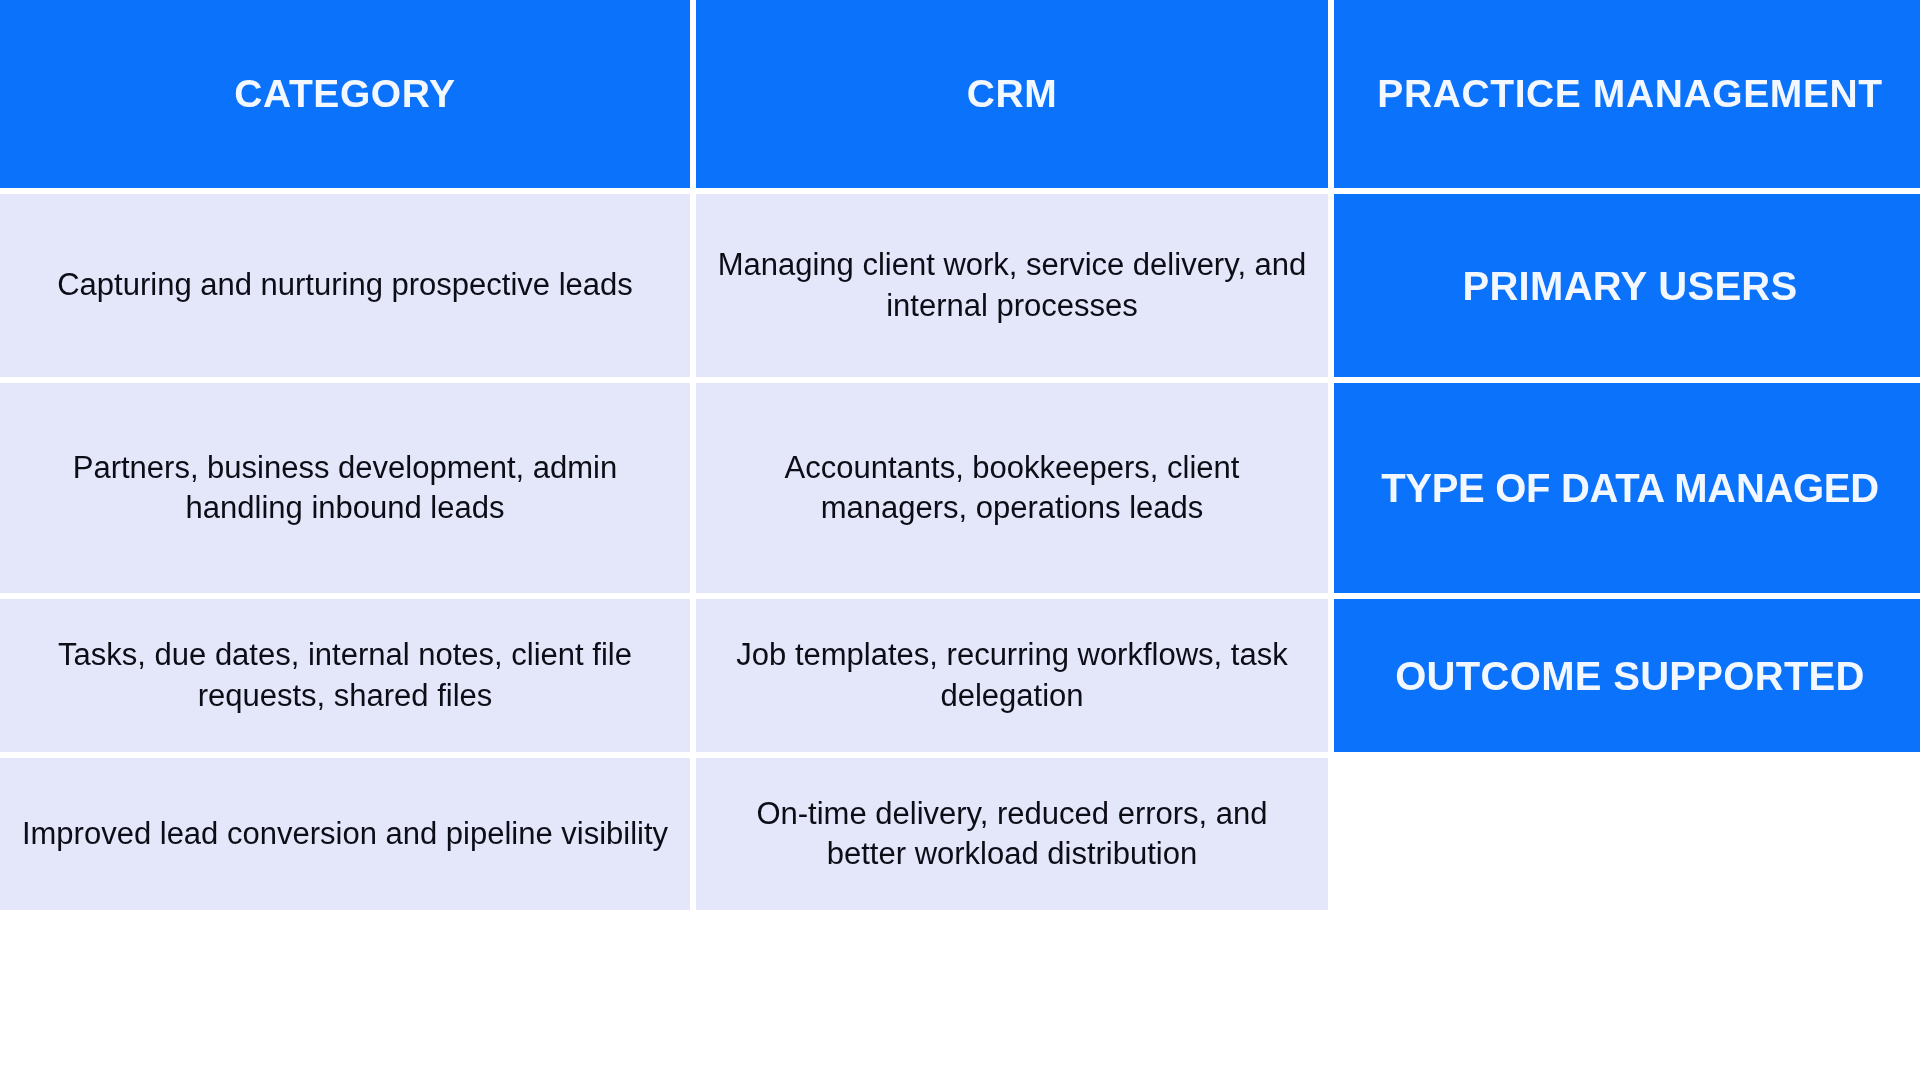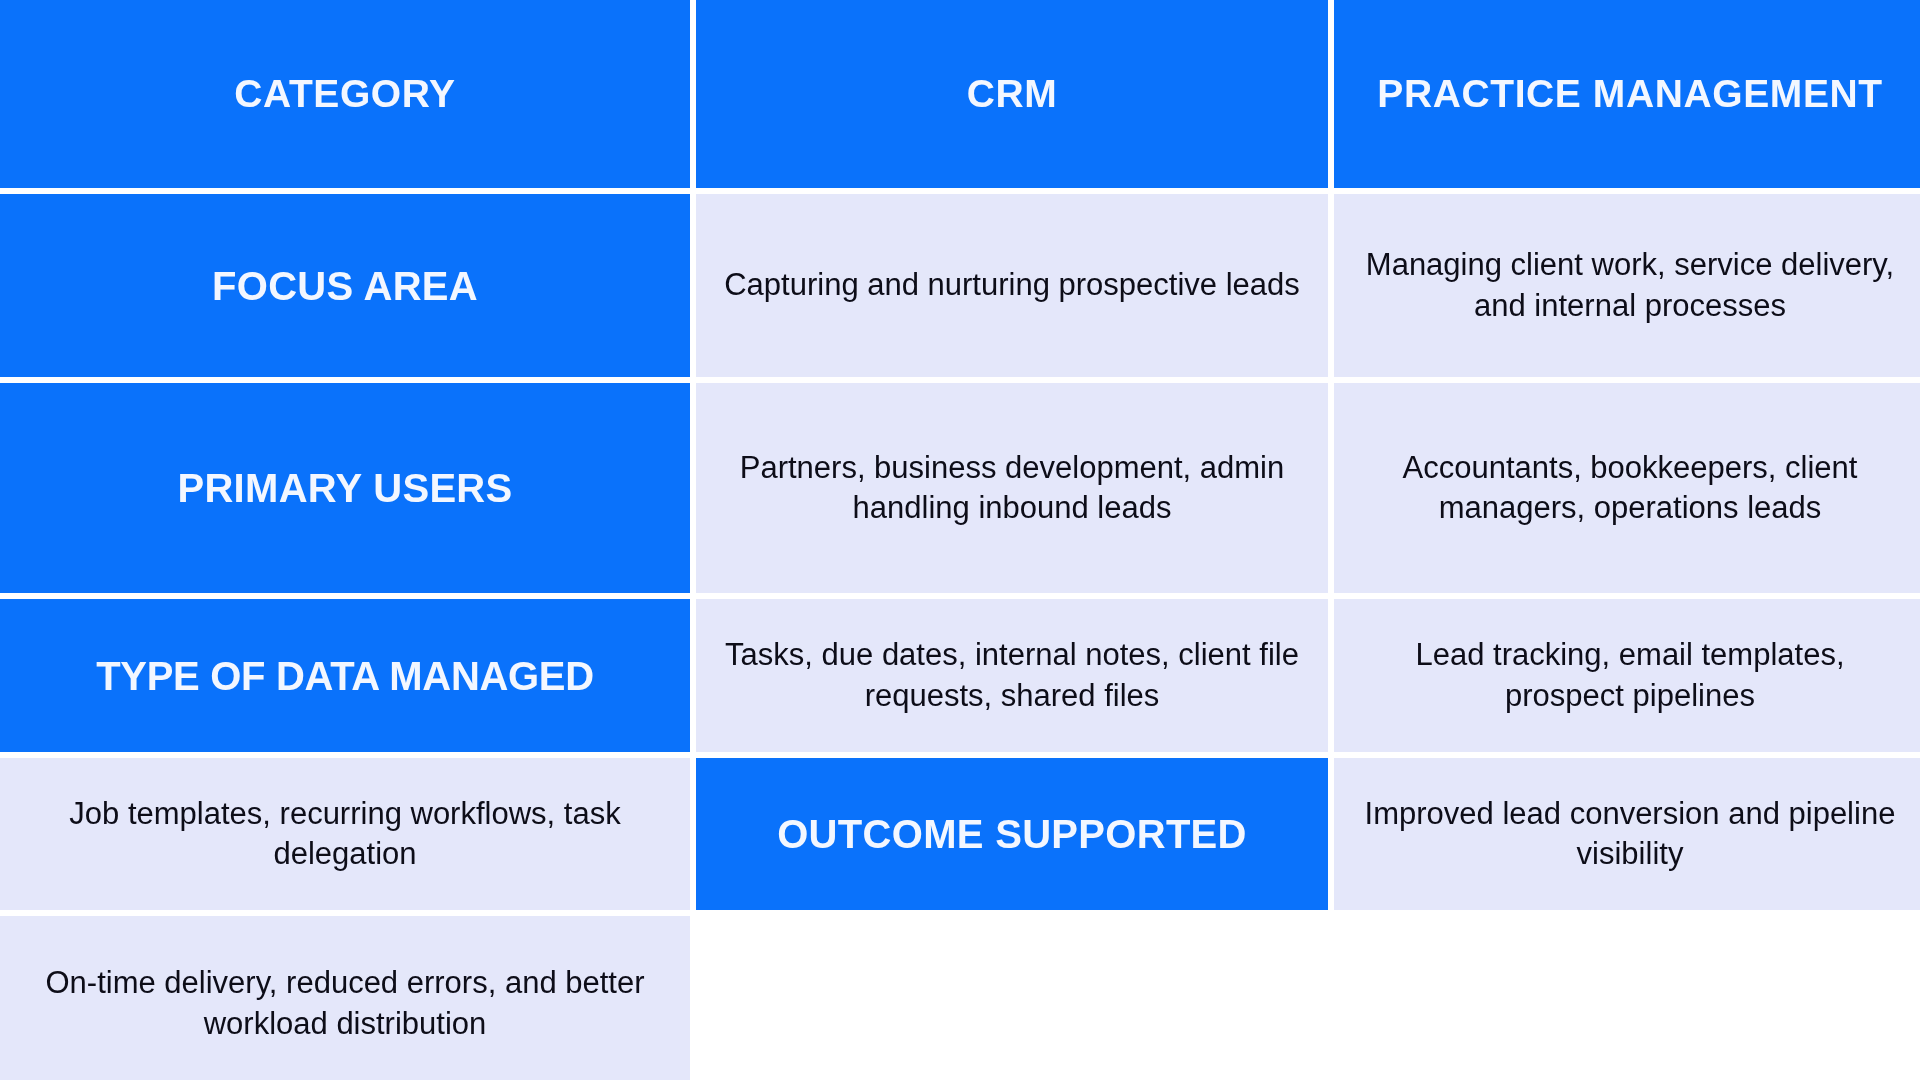--- a/index.html
+++ b/index.html
@@ -71,31 +71,29 @@
 </style>
 </head>
 <body>
 
 <div id="comparison-table">
 
   <div class="cell head head-category">CATEGORY</div>
   <div class="cell head head-crm">CRM</div>
   <div class="cell head head-practice">PRACTICE MANAGEMENT</div>
 
-  <div class="cell label-cell">FOCUS AREA</div>
   <div class="cell value-cell">Capturing and nurturing prospective leads</div>
   <div class="cell value-cell">Managing client work, service delivery, and internal processes</div>
 
   <div class="cell label-cell">PRIMARY USERS</div>
   <div class="cell value-cell">Partners, business development, admin handling inbound leads</div>
   <div class="cell value-cell">Accountants, bookkeepers, client managers, operations leads</div>
 
   <div class="cell label-cell wide">TYPE OF DATA MANAGED</div>
   <div class="cell value-cell">Tasks, due dates, internal notes, client file requests, shared files</div>
 
-  <div class="cell value-cell">Lead tracking, email templates, prospect pipelines</div>
   <div class="cell value-cell">Job templates, recurring workflows, task delegation</div>
 
   <div class="cell label-cell">OUTCOME SUPPORTED</div>
   <div class="cell value-cell">Improved lead conversion and pipeline visibility</div>
   <div class="cell value-cell">On-time delivery, reduced errors, and better workload distribution</div>
 
 </div>
 
 </body></html>

